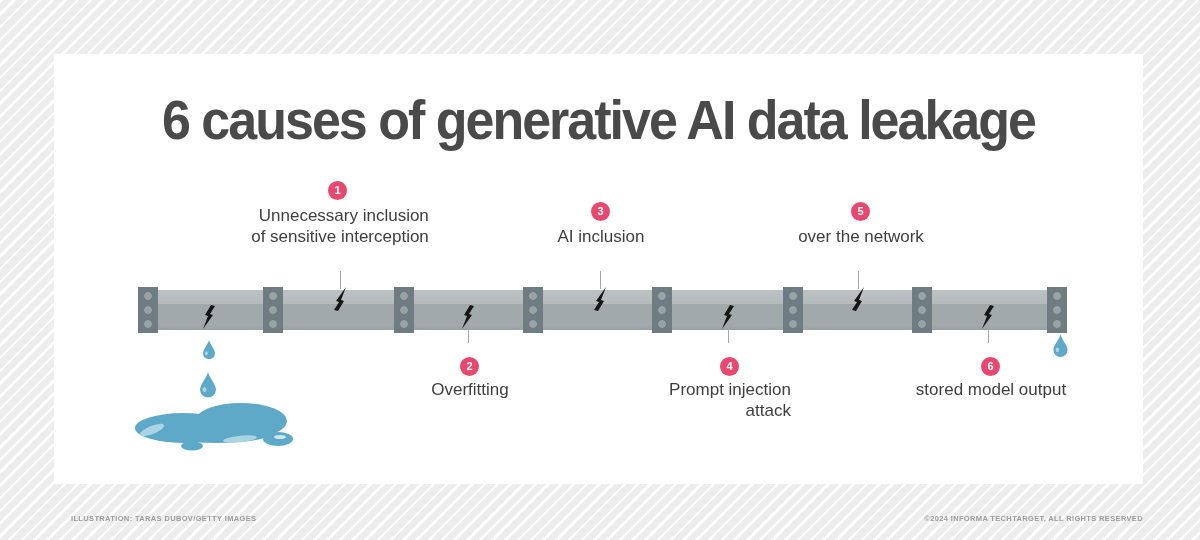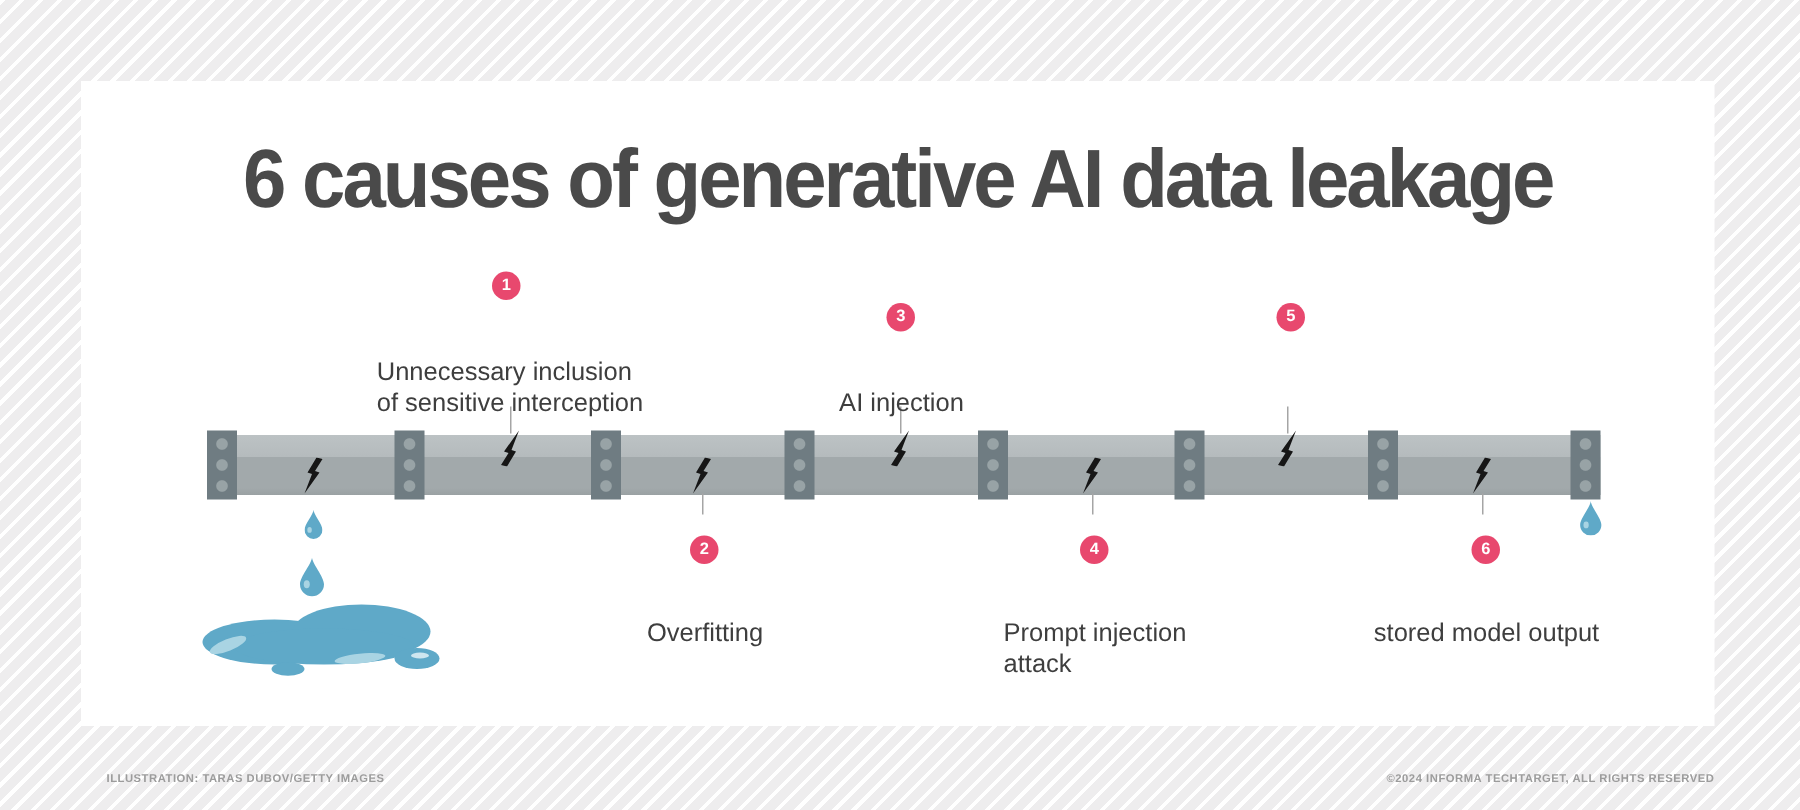--- a/index.html
+++ b/index.html
@@ -30,22 +30,22 @@
   .crack{position:absolute;width:14px;height:24px;}
   .crack.top svg{transform:rotate(180deg);}
   .crack svg{display:block;width:14px;height:24px;}
   .connector{position:absolute;width:1px;background:#a5a5a5;}
   .badge{
     position:absolute;width:19px;height:19px;border-radius:50%;
     background:#e8486e;color:#ffffff;font-size:11px;font-weight:bold;
     display:flex;align-items:center;justify-content:center;line-height:1;
   }
   .cause-label{
-    position:absolute;transform:translateX(-50%);text-align:left;
-    font-size:17px;line-height:21px;color:#3e3e3e;white-space:nowrap;margin-top:32px;
+    position:absolute;transform:translateX(-50%);text-align:right;
+    font-size:17px;line-height:21px;color:#3e3e3e;white-space:nowrap;
   }
   .drop{position:absolute;}
   .credit{
     position:absolute;top:514px;font-size:7.5px;font-weight:bold;
     letter-spacing:.35px;color:#9c9c9c;line-height:10px;
   }
   .credit.left{left:55px;padding-left:16px;}
   .credit.right{right:57px;text-align:right;}
 </style>
 </head>
@@ -116,27 +116,28 @@
 <div class="badge" style="left:981px;top:357px">6</div>
 
 <div class="cause-label" style="left:340px;top:205px">
   <div>Unnecessary inclusion</div>
   <div>of sensitive interception</div>
 </div>
 <div class="cause-label" style="left:470px;top:379px">
   <div>Overfitting</div>
 </div>
 <div class="cause-label" style="left:601px;top:226px">
-  <div>AI injection</div>
+  <div>AI inclusion</div>
 </div>
 <div class="cause-label" style="left:730px;top:379px">
   <div>Prompt injection</div>
   <div>attack</div>
 </div>
 <div class="cause-label" style="left:861px;top:226px">
+  <div>over the network</div>
 </div>
 <div class="cause-label" style="left:991px;top:379px">
   <div>stored model output</div>
 </div>
 
 <div class="drop" style="left:203px;top:337px;width:12px;height:25px">
   <svg viewBox="0 0 16 26" width="12" height="25">
       <path d="M8 0 C8 4 0 13 0 18 a8 8 0 0 0 16 0 C16 13 8 4 8 0 Z" fill="#5fa9c8"></path>
       <ellipse cx="4.5" cy="18" rx="2" ry="2.6" fill="#a9d4e3"></ellipse>
     </svg>

